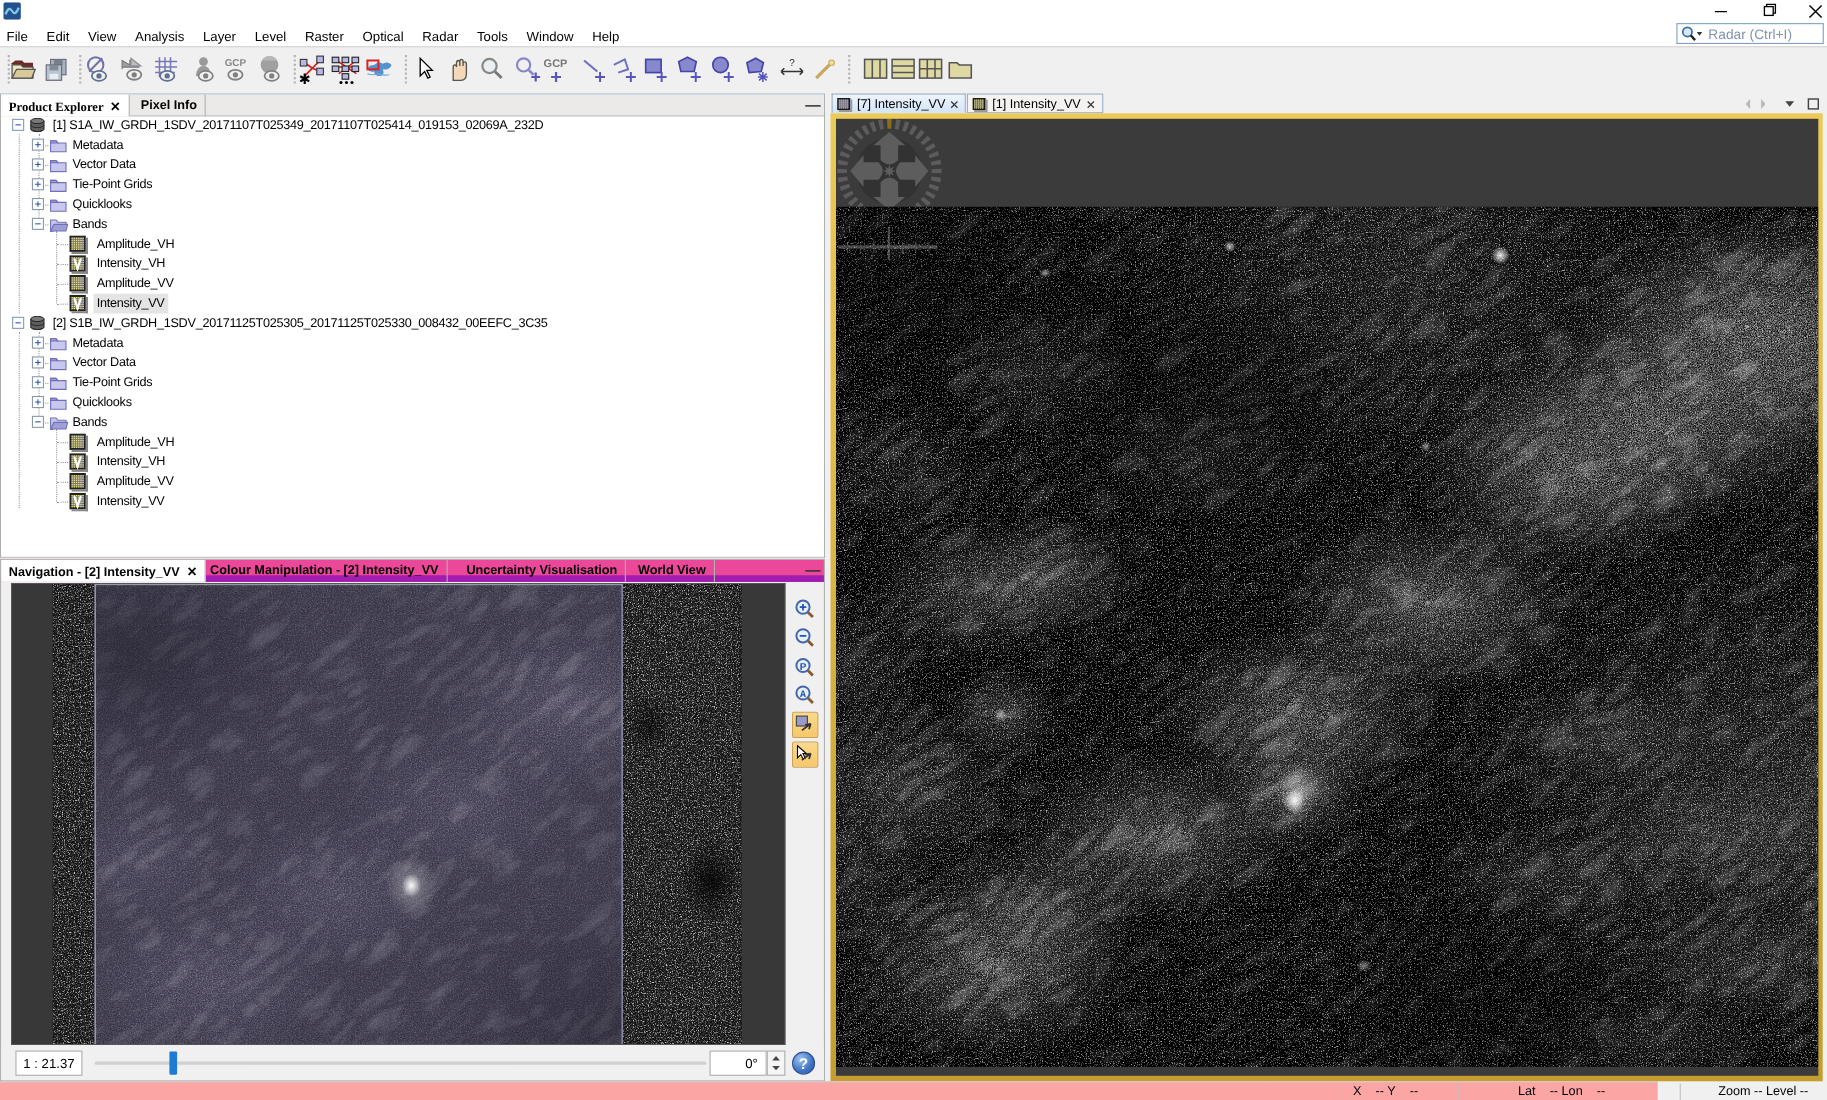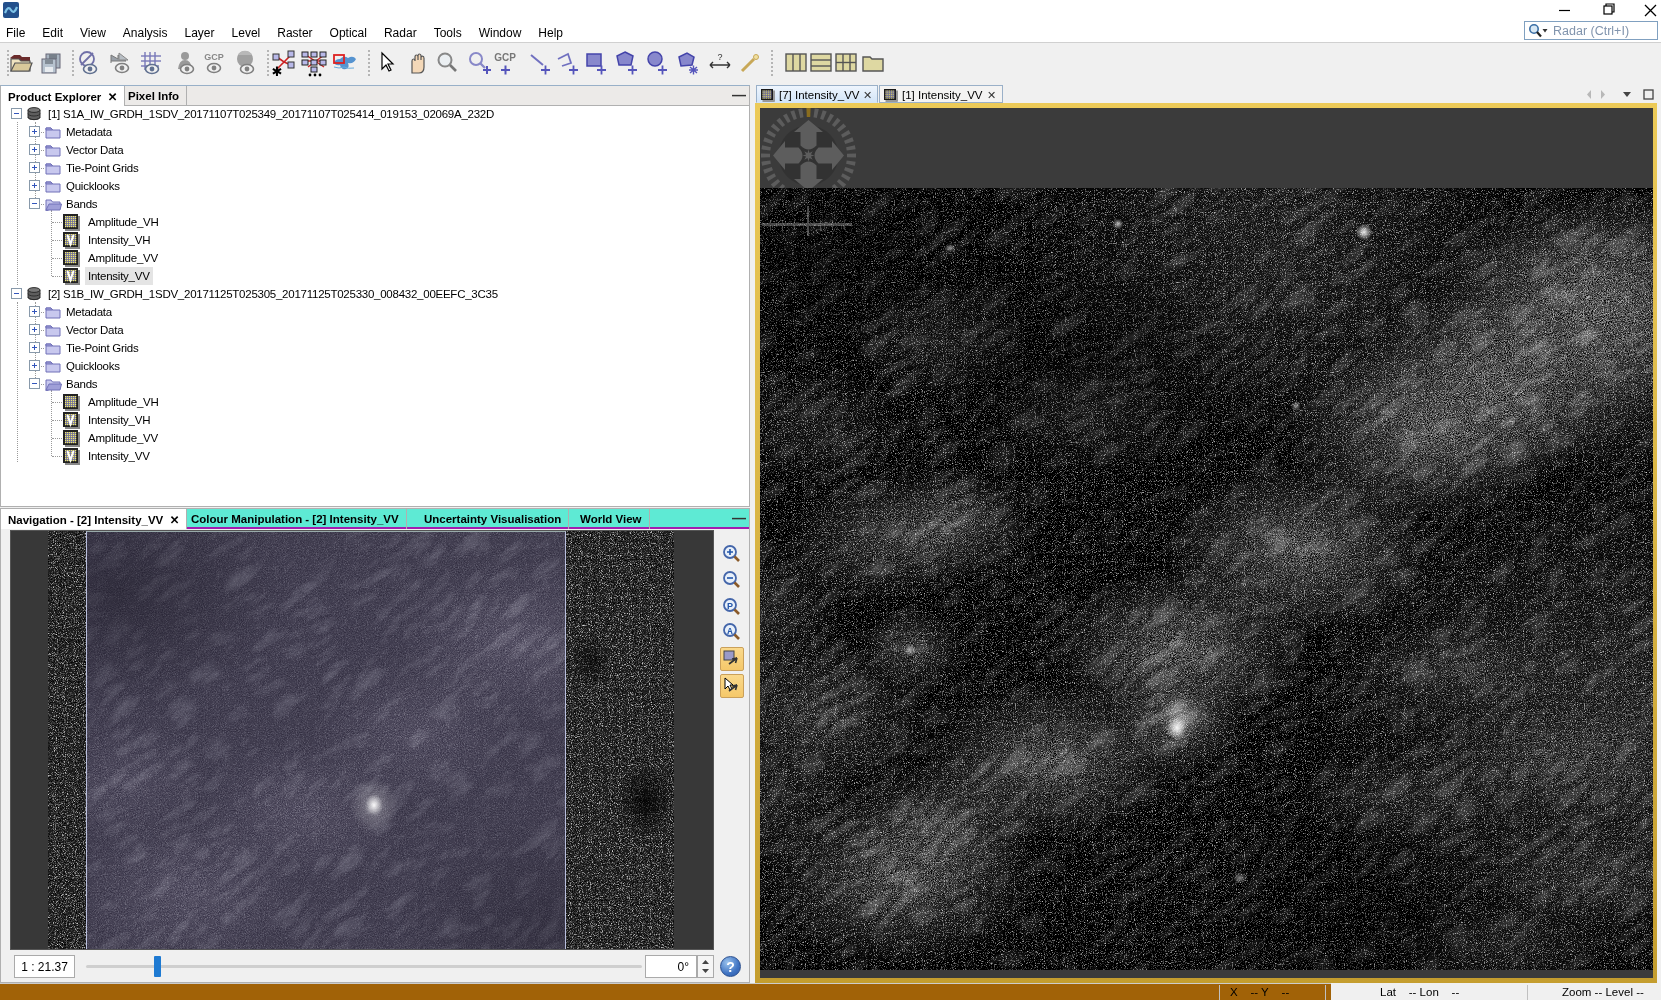--- a/index.html
+++ b/index.html
@@ -20,21 +20,21 @@
 .ptab.sel { background:#fff; }
 .pmin { position:absolute; top:4px; width:12px; height:12px; font-weight:bold; color:#333; font-size:14px; line-height:10px; }
 #tree { position:absolute; left:0; top:20px; width:748px; height:400px; background:#fff; overflow:hidden; }
 .trow { position:absolute; left:0; height:18px; font-size:11.5px; letter-spacing:-0.25px; color:#000; line-height:18px; white-space:nowrap; }
 .ebox { position:absolute; width:11px; height:11px; top:3px; background:#fff; border:1px solid #8899aa; }
 .ebox:before { content:""; position:absolute; left:2px; top:4px; width:5px; height:1px; background:#3355bb; }
 .ebox.plus:after { content:""; position:absolute; left:4px; top:2px; width:1px; height:5px; background:#3355bb; }
 .dotv { position:absolute; width:1px; border-left:1px dotted #9a9a9a; }
 .doth { position:absolute; height:1px; border-top:1px dotted #9a9a9a; }
 #bpanel { position:absolute; left:0; top:508px; width:750px; height:475px; background:#f0f0f0; border:1px solid #b0b0b0; }
-#bp-tabs { position:absolute; left:0; top:0; width:748px; height:20px; background:#5eead4; border-bottom:2px solid #a21caf; }
+#bp-tabs { position:absolute; left:0; top:0; width:748px; height:20px; background:#ec4899; border-bottom:6px solid #a21caf; }
 #nav-thumb { position:absolute; left:9px; top:21px; width:704px; height:420px; background:#383838; overflow:hidden; border:1px solid #555; }
 #nav-ctrl { position:absolute; left:713px; top:21px; width:36px; height:420px; }
 .zbtn { position:absolute; left:6px; width:24px; height:24px; }
 .zbtn.hl { background:linear-gradient(#fad98c,#f5c86a); border:1px solid #caa05a; border-radius:2px; }
 #nav-bottom { position:absolute; left:0; top:442px; width:748px; height:31px; background:#f0f0f0; }
 #scalebox { position:absolute; left:13px; top:4px; width:61px; height:23px; background:#fff; border:1px solid #aaa; font-size:12px; color:#000; text-align:center; line-height:22px; }
 #navslider { position:absolute; left:85px; top:14px; width:556px; height:3px; background:#cfcfcf; border-radius:2px; }
 #navhandle { position:absolute; left:153px; top:5px; width:7px; height:21px; background:#1e7ad2; border-radius:1px; }
 #rotbox { position:absolute; left:644px; top:4px; width:52px; height:23px; background:#fff; border:1px solid #aaa; font-size:12px; text-align:right; padding-right:7px; line-height:22px; }
 #rotspin { position:absolute; left:696px; top:4px; width:17px; height:23px; background:#f5f5f5; border:1px solid #aaa; }
@@ -42,21 +42,21 @@
   background:radial-gradient(circle at 35% 30%, #9cc4ee, #3f73c2 60%, #2c59a8); border:1px solid #2a4f8f;
   color:#fff; font-weight:bold; font-size:14px; text-align:center; line-height:20px; }
 #rpanel { position:absolute; left:755px; top:85px; width:902px; height:898px; background:#f0f0f0; }
 #rp-tabs { position:absolute; left:0; top:0; width:902px; height:18px; background:#f0f0f0; }
 .vtab { position:absolute; top:0; height:18px; font-size:11.5px; color:#000; white-space:nowrap; border:1px solid #9ab0c8; }
 #viewport { position:absolute; left:0; top:18px; width:902px; height:880px; }
 #goldb { position:absolute; left:0; top:0; width:902px; height:880px;
   background:linear-gradient(180deg,#ecca58,#c49d2e); }
 #vp-inner { position:absolute; left:5px; top:5px; width:893px; height:870px; background:#3b3b3b; overflow:hidden; }
 #sar { position:absolute; left:0; top:80px; width:893px; height:782px; background:#0d0d0d; overflow:hidden; }
-#statusbar { position:absolute; left:0; top:983px; width:1331px; height:17px; background:#a16207; border-top:1px solid #cccccc; font-size:11.5px; color:#000; }
+#statusbar { position:absolute; left:0; top:983px; width:1507px; height:17px; background:#fca5a5; border-top:1px solid #cccccc; font-size:11.5px; color:#000; }
 .sb-t { position:absolute; top:2px; white-space:nowrap; }
 .sb-sep { position:absolute; top:1px; width:1px; height:15px; background:#c0c0c0; }
 .winbtn { position:absolute; top:0; width:40px; height:21px; }
 #maskd { -webkit-mask-image:
  radial-gradient(230px 150px at 840px 112px, rgba(0,0,0,1), rgba(0,0,0,0) 72%),
  radial-gradient(210px 130px at 740px 192px, rgba(0,0,0,0.95), rgba(0,0,0,0) 72%),
  radial-gradient(200px 125px at 670px 242px, rgba(0,0,0,0.97), rgba(0,0,0,0) 72%),
  radial-gradient(190px 120px at 540px 362px, rgba(0,0,0,0.9), rgba(0,0,0,0) 72%),
  radial-gradient(180px 115px at 420px 462px, rgba(0,0,0,0.9), rgba(0,0,0,0) 72%),
  radial-gradient(180px 110px at 290px 572px, rgba(0,0,0,0.85), rgba(0,0,0,0) 72%),
@@ -311,21 +311,21 @@
       <line x1="11" y1="5" x2="11" y2="22" stroke="#555" stroke-width="1.4"></line>
       <line x1="18" y1="5" x2="18" y2="22" stroke="#555" stroke-width="1.4"></line>
     </svg>
 <svg class="ticon" style="left:859px;" width="28" height="28" viewBox="0 0 28 28">
       <path d="M4 8 h7 l2 2 h11 v12 H4 z" fill="#ded8a2" stroke="#555" stroke-width="1.4"></path>
     </svg>
 </div>
 <div id="toolbar-line"></div>
 <div id="lpanel">
   <div id="lp-tabs">
-    <div class="ptab sel" style="left:0;">Product Explorer&nbsp;&nbsp;✕</div>
+    <div class="ptab sel" style="left:0;font-family:Liberation Serif, serif;">Product Explorer&nbsp;&nbsp;✕</div>
     <div class="ptab" style="left:120px;">Pixel Info</div>
     <div class="pmin" style="left:731px;">—</div>
   </div>
   <div id="tree">
 <div class="dotv" style="left:16px;top:16px;height:163px;"></div>
 <div class="dotv" style="left:16px;top:196px;height:160px;"></div>
 <div class="dotv" style="left:34px;top:16px;height:82px;"></div>
 <div class="dotv" style="left:50px;top:104px;height:66px;"></div>
 <div class="doth" style="left:35px;top:26px;width:8px;"></div>
 <div class="doth" style="left:35px;top:44px;width:8px;"></div>

